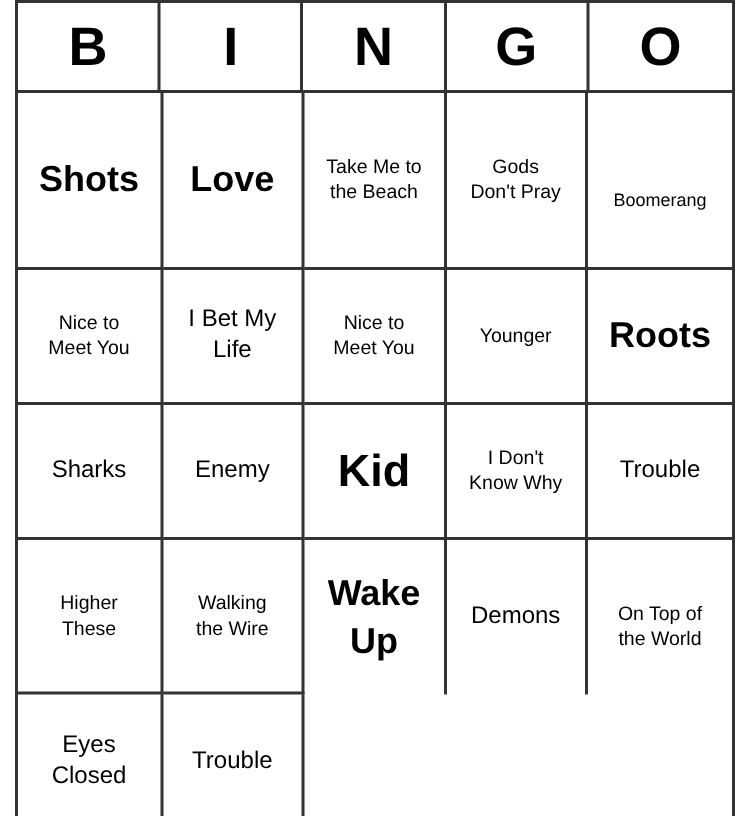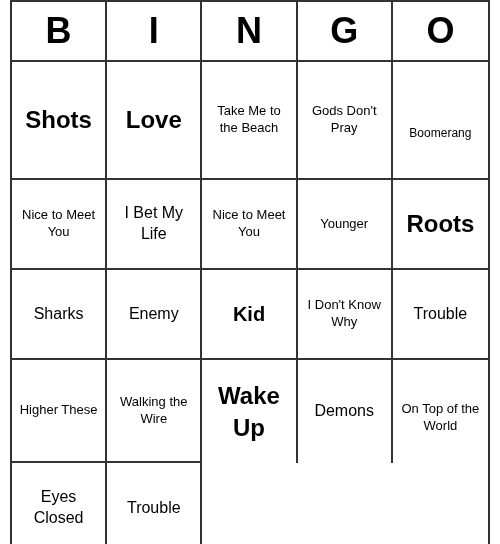--- a/index.html
+++ b/index.html
@@ -36,21 +36,21 @@
       grid-template-columns: repeat(5, 1fr);
     }
     .bingo-cell {
       border-right: 2px solid #333;
       border-bottom: 2px solid #333;
       min-height: 90px;
       display: flex;
       align-items: center;
       justify-content: center;
       text-align: center;
-      padding: 6px 4px;
+      padding: 6px 14px;
       font-size: 14px;
       line-height: 1.3;
     }
     .bingo-cell:nth-child(5n) {
       border-right: none;
     }
     .bingo-cell:nth-last-child(-n+5) {
       border-bottom: none;
     }
   </style>
@@ -71,21 +71,21 @@
       <div class="bingo-cell" style="font-size: 13px;">Take Me to the Beach</div>
       <div class="bingo-cell" style="font-size: 13px;">Gods Don't Pray</div>
       <div class="bingo-cell" style="font-size: 12px; margin-top: 28px;">Boomerang</div>
       <div class="bingo-cell" style="font-size: 13px;">Nice to Meet You</div>
       <div class="bingo-cell" style="font-size: 16px;">I Bet My Life</div>
       <div class="bingo-cell" style="font-size: 13px;">Nice to Meet You</div>
       <div class="bingo-cell" style="font-size: 13px;">Younger</div>
       <div class="bingo-cell" style="font-size: 24px; font-weight: bold;">Roots</div>
       <div class="bingo-cell" style="font-size: 16px;">Sharks</div>
       <div class="bingo-cell" style="font-size: 16px;">Enemy</div>
-      <div class="bingo-cell" style="font-size: 20px; font-weight: bold;">Kid</div>
+      <div class="bingo-cell" style="font-size: 30px; font-weight: bold;">Kid</div>
       <div class="bingo-cell" style="font-size: 13px;">I Don't Know Why</div>
       <div class="bingo-cell" style="font-size: 16px;">Trouble</div>
       <div class="bingo-cell" style="font-size: 13px;">Higher These</div>
       <div class="bingo-cell" style="font-size: 13px;">Walking the Wire</div>
       <div class="bingo-cell" style="font-size: 24px; font-weight: bold;">Wake Up</div>
       <div class="bingo-cell" style="font-size: 16px;">Demons</div>
       <div class="bingo-cell" style="font-size: 13px; margin-top: 13px;">On Top of the World</div>
       <div class="bingo-cell" style="font-size: 16px;">Eyes Closed</div>
       <div class="bingo-cell" style="font-size: 16px;">Trouble</div>
     </div>

